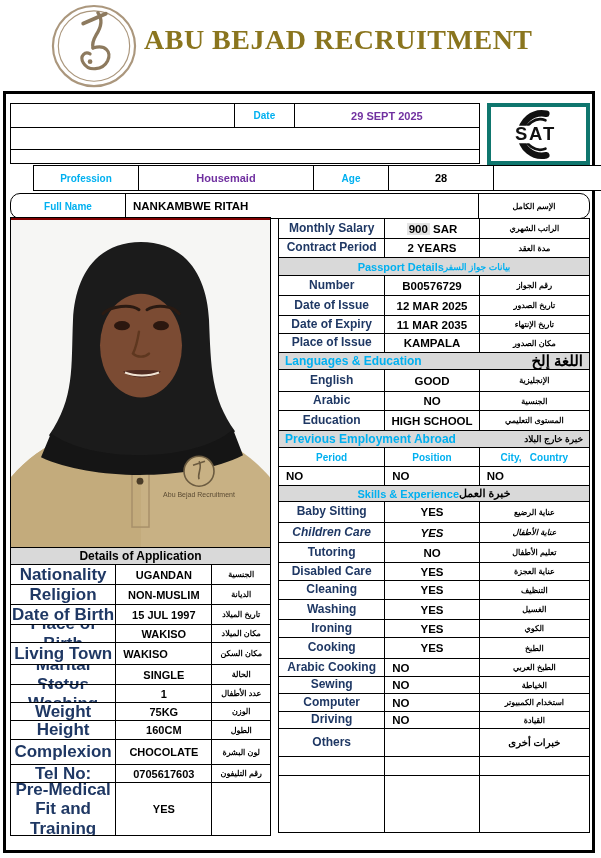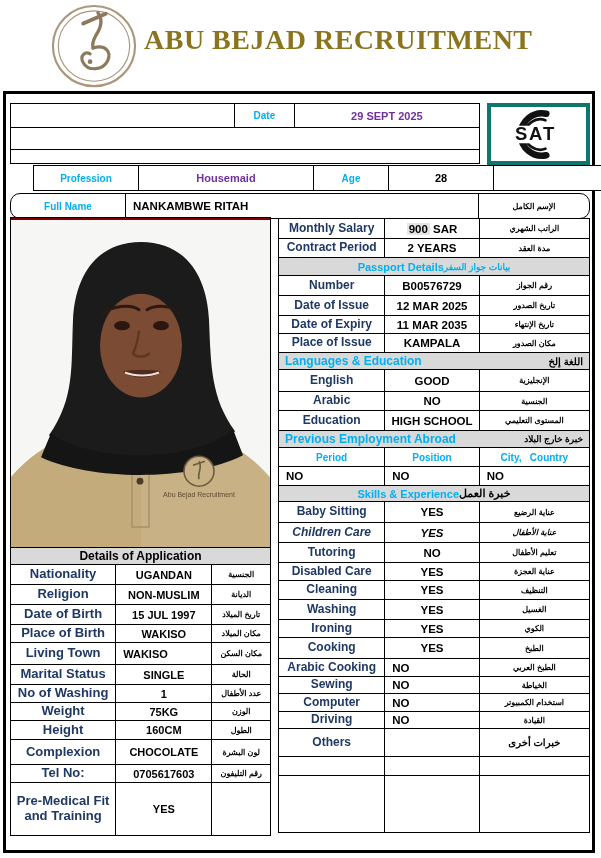--- a/index.html
+++ b/index.html
@@ -19,21 +19,21 @@
   .tbl{position:absolute;border:1px solid #000;box-sizing:border-box;background:#fff;}
   .row{display:flex;}
   .cell{border-right:1px solid #000;border-bottom:1px solid #000;box-sizing:border-box;
         display:flex;align-items:center;justify-content:center;overflow:hidden;text-align:center;}
   .cell:last-child{border-right:none;}
   .row:last-child .cell{border-bottom:none;}
   .span{width:100%;}
 
   .cyan{color:#00b0f0;font-weight:bold;font-size:10px;}
   .purple{color:#7030a0;font-weight:bold;font-size:11px;}
-  .navy{color:#1f3864;font-weight:bold;font-size:13px;line-height:1.15;}
+  .navy{color:#1f3864;font-weight:bold;font-size:17px;line-height:1.15;}
   .navy12{color:#1f3864;font-weight:bold;font-size:12px;line-height:1.1;}
   .val{color:#000;font-weight:bold;font-size:11px;}
   .val12{color:#000;font-weight:bold;font-size:11.5px;}
   .ar{color:#000;font-size:8px;font-weight:bold;direction:rtl;}
   .grayhdr{background:#d9d9d9;}
   .leftalign{justify-content:flex-start;padding-left:7px;text-align:left;}
   .prespace{white-space:pre;}
 
   .hl-green{background:#e5e5e5;padding:0 2px;}
 
@@ -246,21 +246,21 @@
     </div>
     <div class="row" style="height:19px;">
       <div class="cell navy12 cR1">Place of Issue</div>
       <div class="cell val12 cR2">KAMPALA</div>
       <div class="cell ar cR3">مكان الصدور</div>
     </div>
 
     <div class="row" style="height:17px;">
       <div class="cell span grayhdr" style="justify-content:space-between;padding:0 6px;">
         <span class="cyan" style="font-size:12px;">Languages &amp; Education</span>
-          <span class="ar" style="font-size:10px;">اللغة إلخ</span>
+          <span class="ar" style="font-size:15px;">اللغة إلخ</span>
       </div>
     </div>
     <div class="row" style="height:22px;">
       <div class="cell navy12 cR1">English</div>
       <div class="cell val12 cR2">GOOD</div>
       <div class="cell ar cR3">الإنجليزية</div>
     </div>
     <div class="row" style="height:19px;">
       <div class="cell navy12 cR1">Arabic</div>
       <div class="cell val12 cR2">NO</div>

